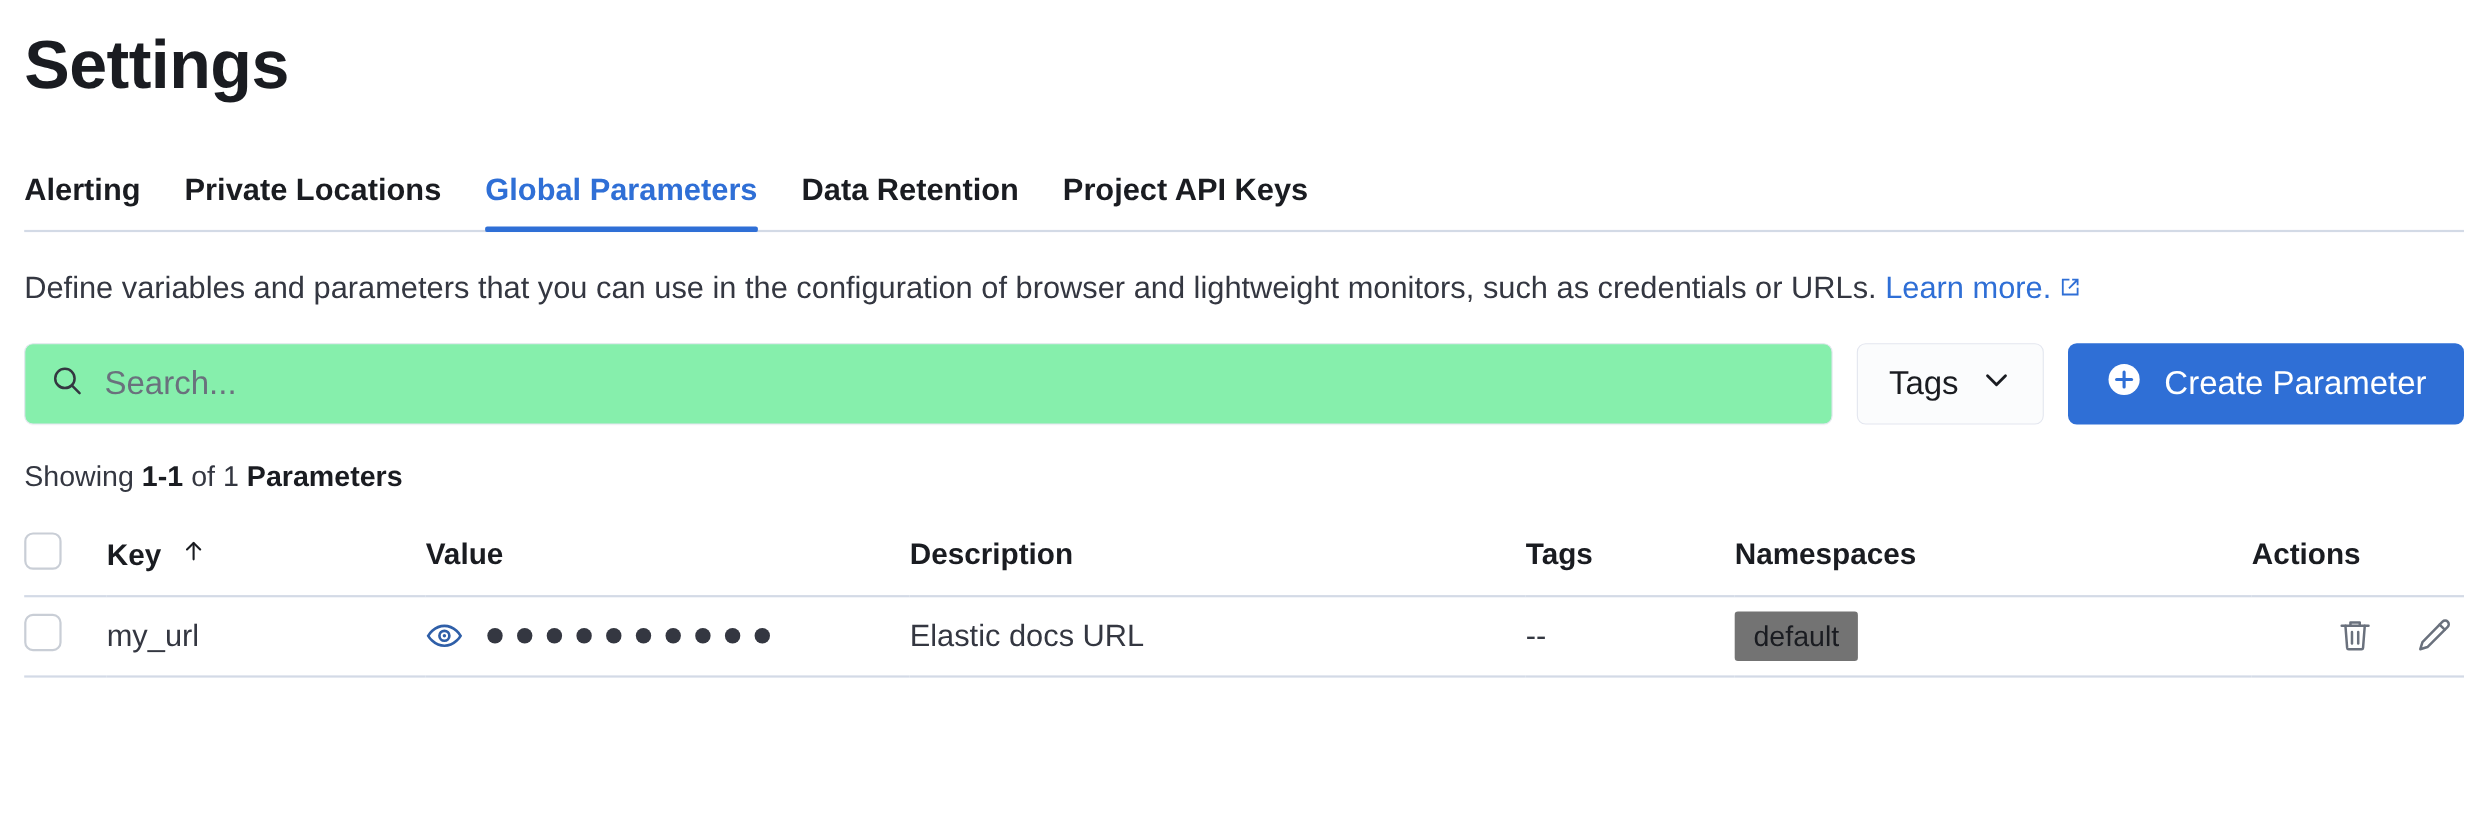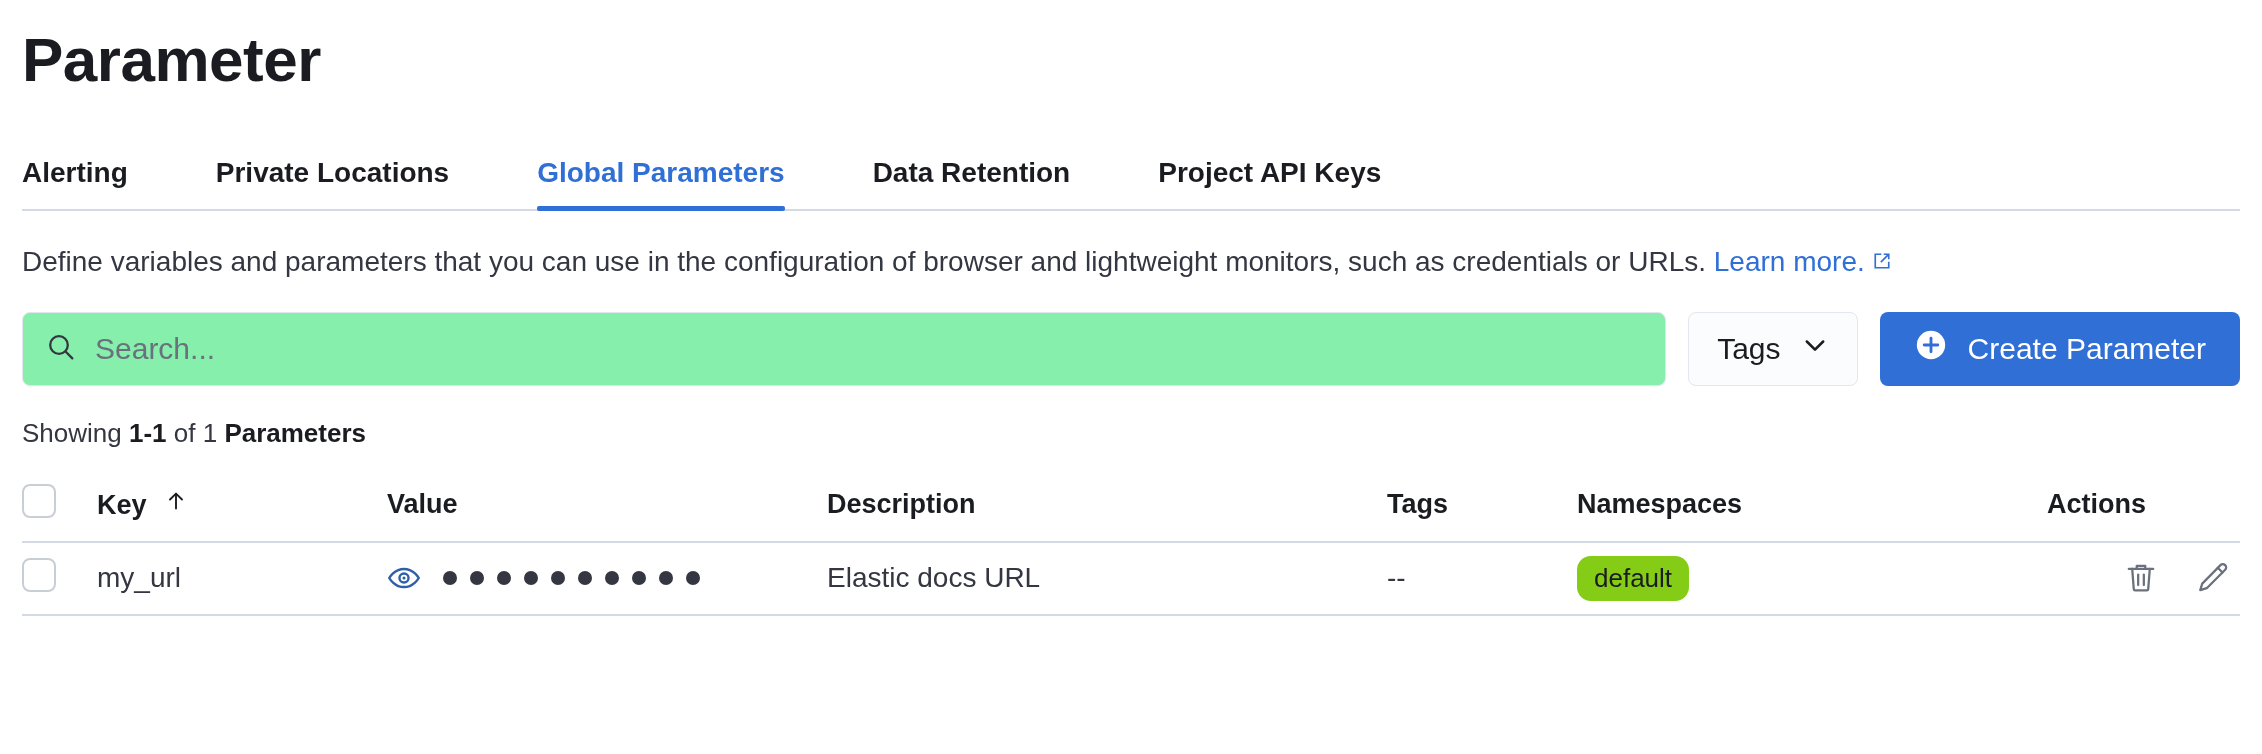--- a/index.html
+++ b/index.html
@@ -28,21 +28,21 @@
     color: #1a1c21;
     padding-top: 24px;
     line-height: 1.15;
   }
 
   
   .tabs {
     margin-top: 42px;
     display: flex;
     align-items: flex-end;
-    gap: 88px;
+    gap: 40px;
     border-bottom: 2px solid #d3dae6;
     height: 74px;
     position: relative;
   }
   .tab {
     font-size: 28px;
     font-weight: 700;
     color: #1a1c21;
     padding-bottom: 20px;
     position: relative;
@@ -209,42 +209,42 @@
   }
   .dot {
     width: 14px;
     height: 14px;
     border-radius: 50%;
     background: #343741;
   }
 
   .badge {
     display: inline-block;
-    background: #84cc16;
-    color: #1a1c21;
-    border-radius: 14px;
+    background: #737373;
+    color: #1a1c21;
+    border-radius: 3px;
     padding: 7px 17px;
     font-size: 26px;
     line-height: 1.2;
   }
 
   .actions-cell {
     display: flex;
     justify-content: flex-end;
     align-items: center;
     gap: 38px;
   }
   .icon-btn { cursor: pointer; display: inline-flex; }
 </style>
 </head>
 <body>
 
 <div class="page">
 
-  <h1 class="page-title">Parameter</h1>
+  <h1 class="page-title">Settings</h1>
 
   <nav class="tabs">
     <div class="tab">
       <span>Alerting</span>
     </div>
     <div class="tab">
       <span>Private Locations</span>
     </div>
     <div class="tab active">
       <span>Global Parameters</span>

